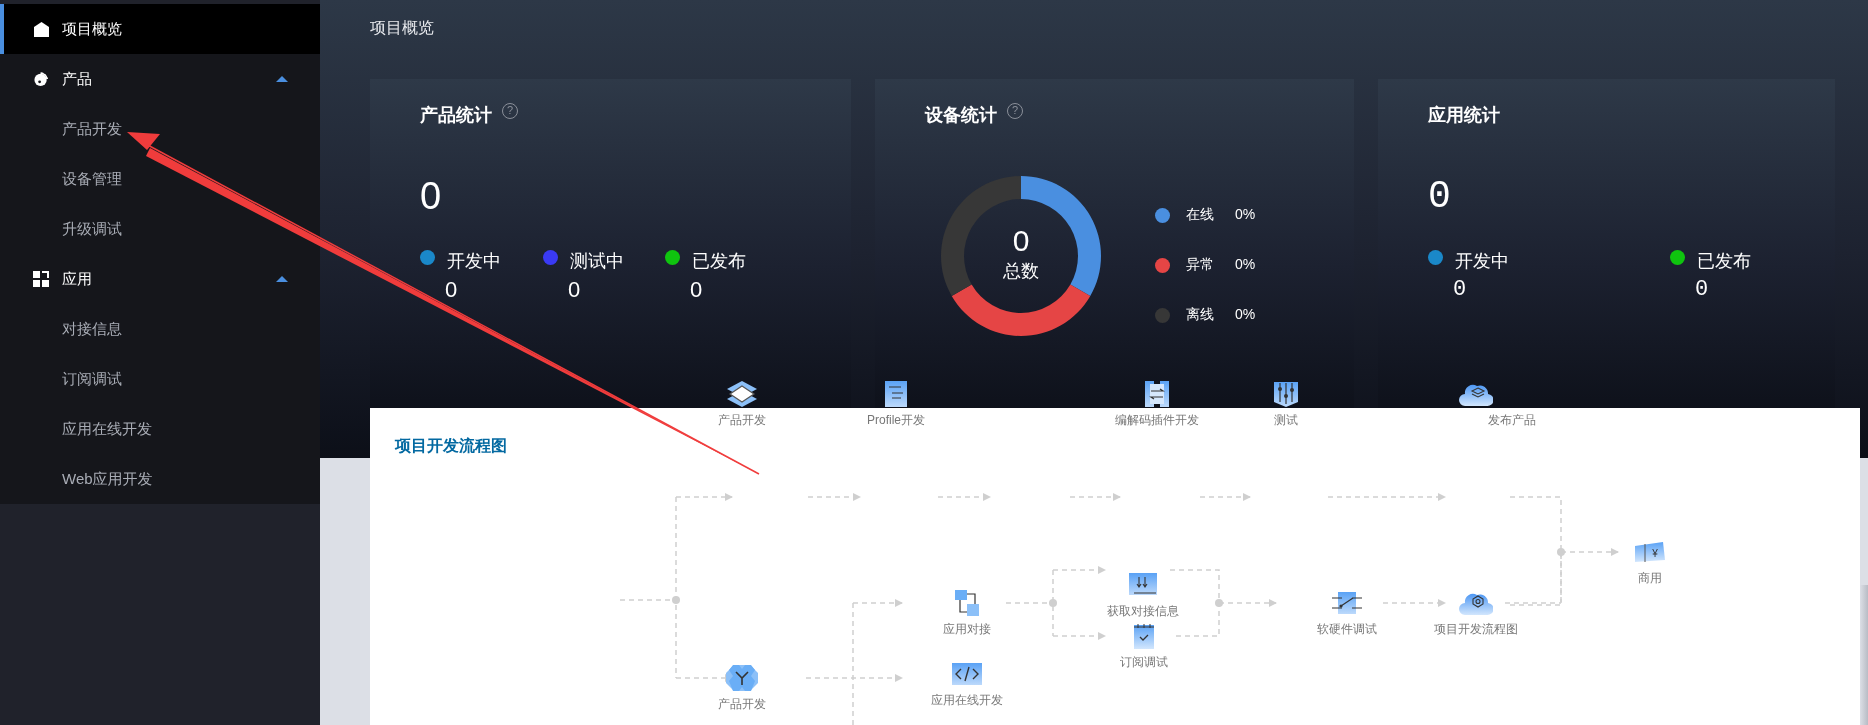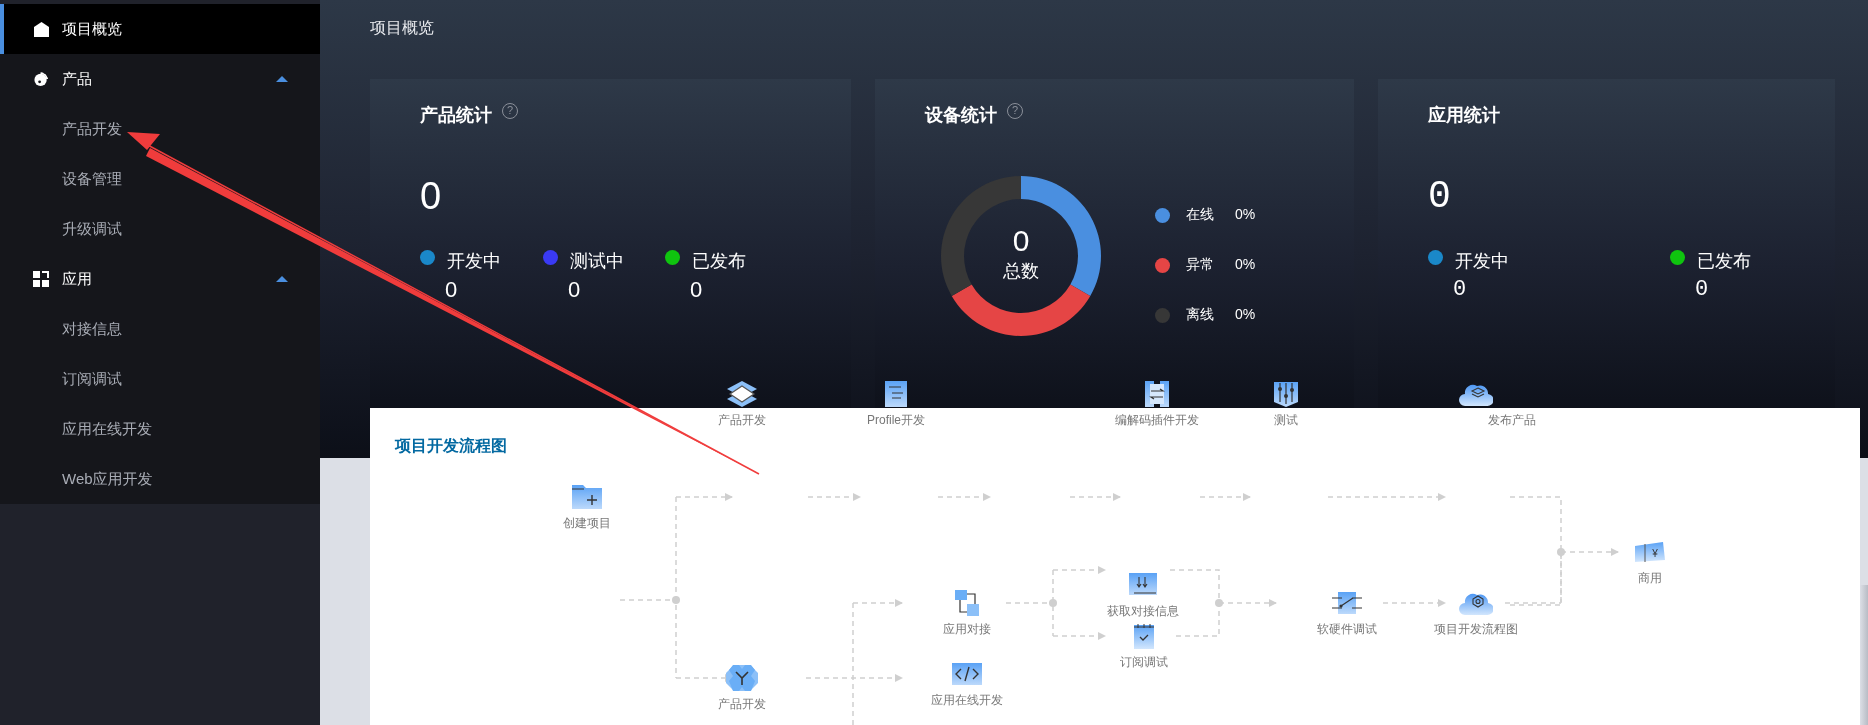--- a/index.html
+++ b/index.html
@@ -232,36 +232,20 @@
       <line x1="1013" y1="195" x2="1075" y2="195" marker-end="url(#ah)"></line>
     </g>
     <g fill="#cfcfcf">
       <circle cx="306" cy="192" r="4"></circle>
       <circle cx="683" cy="195" r="4"></circle>
       <circle cx="849" cy="195" r="4"></circle>
       <circle cx="1191" cy="144" r="4"></circle>
     </g>
   </svg>
 
-  <div class="node" style="left:157px; top:75px;">
-    <div class="nicon">
-      <svg width="34" height="28" viewBox="0 0 34 28">
-          <defs>
-            <linearGradient id="g1" x1="0" y1="0" x2="0" y2="1">
-              <stop offset="0" stop-color="#5aa2f5"></stop>
-              <stop offset="1" stop-color="#bcd9fb"></stop>
-            </linearGradient>
-          </defs>
-          <path d="M2 2 H13 L16 5 H32 V26 H2 Z" fill="url(#g1)"></path>
-          <path d="M2 6 H14" stroke="#333" stroke-width="1"></path>
-          <path d="M22 12 V22 M17 17 H27" stroke="#333" stroke-width="1.4"></path>
-        </svg>
-    </div>
-    <div class="nlabel">创建项目</div>
-  </div>
 
   <div class="node" style="left:312px; top:-26px; top:75px; margin-top:-103px;">
     <div class="nicon">
       <svg width="34" height="28" viewBox="0 0 34 28">
           <path d="M17 1 L32 9 L17 17 L2 9 Z" fill="#8cc0f8"></path>
           <path d="M17 11 L32 19 L17 27 L2 19 Z" fill="#8cc0f8"></path>
           <path d="M17 6 L29 14 L17 22 L5 14 Z" fill="#fff" stroke="#555" stroke-width="1.2"></path>
         </svg>
     </div>
     <div class="nlabel">产品开发</div>

